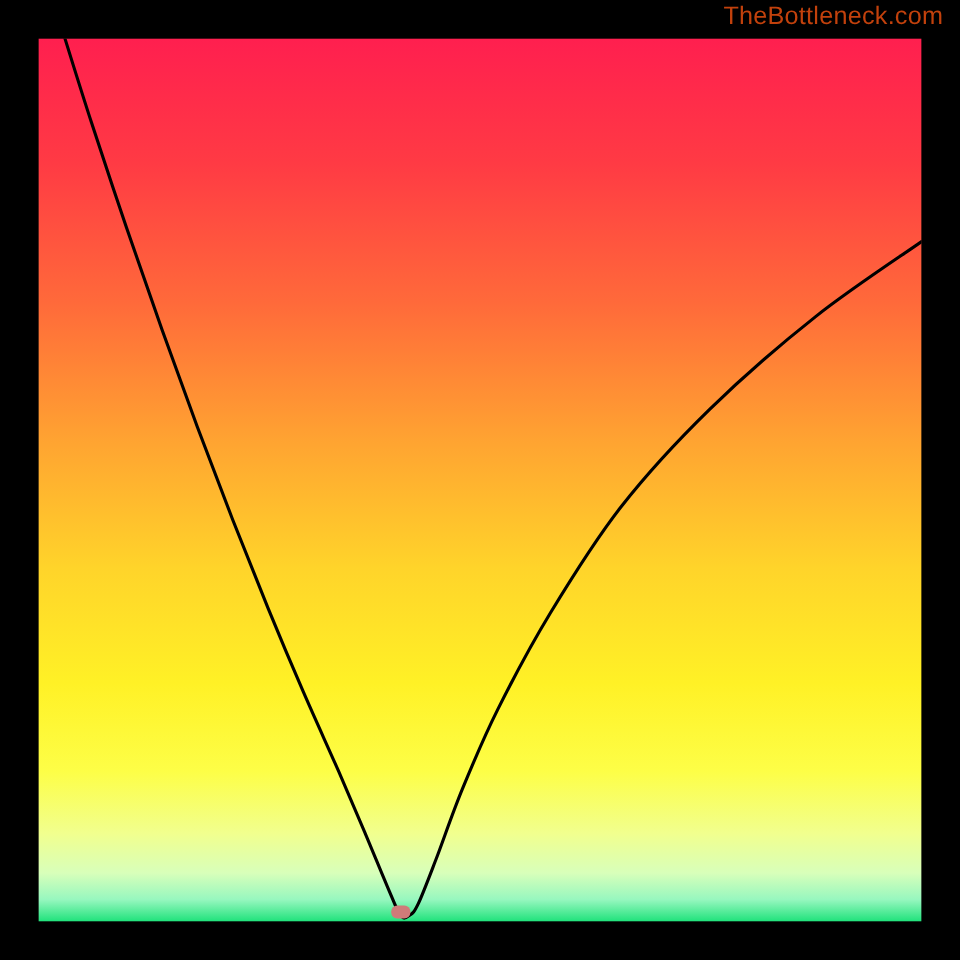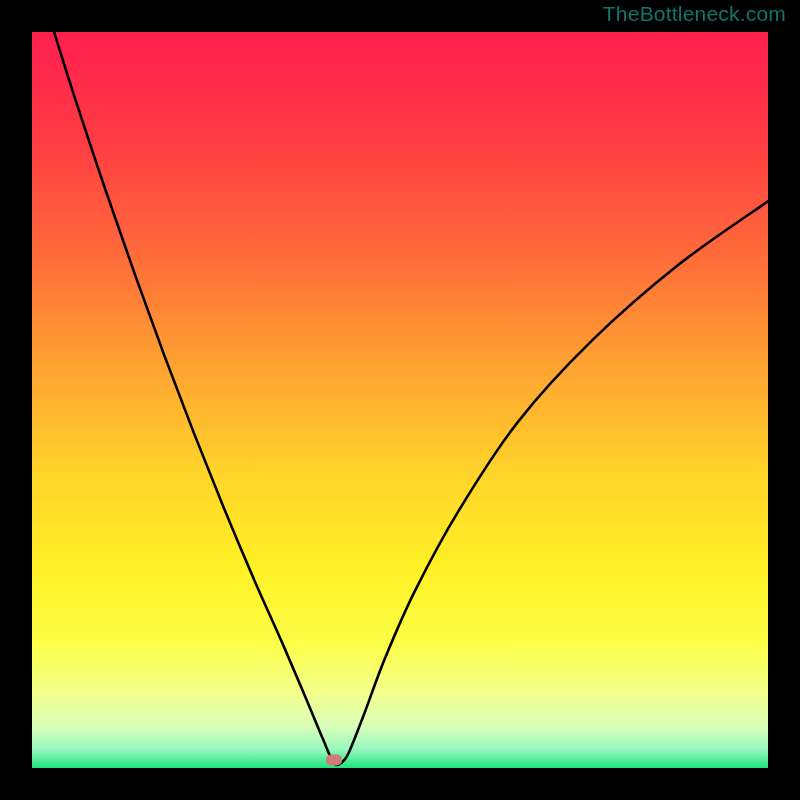--- a/index.html
+++ b/index.html
@@ -13,21 +13,21 @@
   .stage {
     position: relative;
     width: 800px;
     height: 800px;
     background: #000;
   }
   .watermark {
     position: absolute;
     top: 2px;
     right: 14px;
-    color: #0f766e;
+    color: #c2410c;
     font-size: 21px;
     font-weight: 400;
     letter-spacing: 0.2px;
     z-index: 5;
     user-select: none;
   }
   .plot-area {
     position: absolute;
     left: 32px;
     top: 32px;

